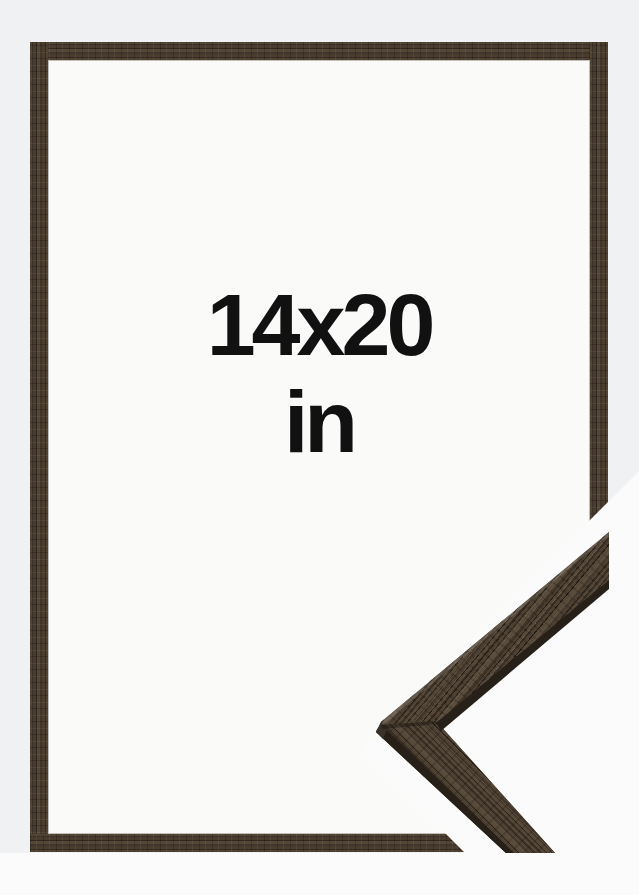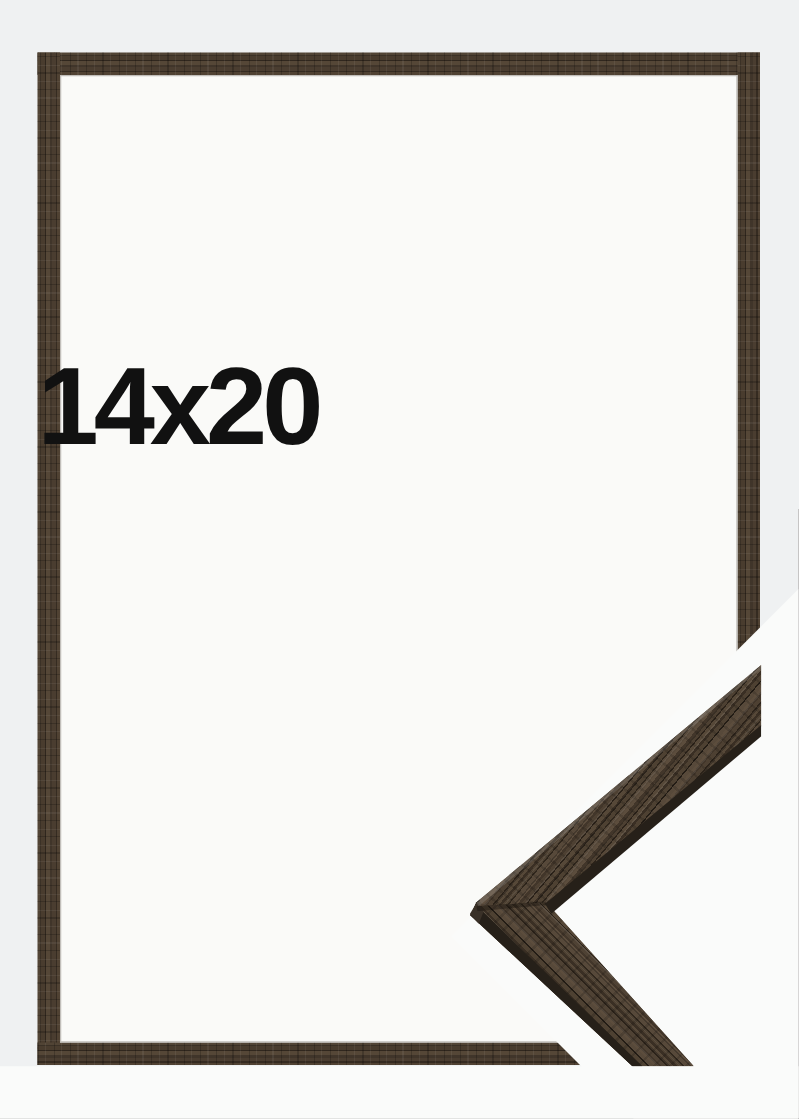--- a/index.html
+++ b/index.html
@@ -32,21 +32,21 @@
   #frame-border-left  {left:30px;top:42px;width:18px;height:810px;}
   #frame-border-right {left:590px;top:42px;width:18px;height:810px;}
   #frame-interior{
     left:48px;top:60px;width:542px;height:774px;
     background:var(--frame-interior);
     box-shadow:inset 0 0 0 1px rgba(45,36,26,.28);
   }
 
   
   #size-label{
-    left:30px;top:276px;width:578px;text-align:left;color:var(--text);
+    left:30px;top:276px;width:578px;text-align:center;color:var(--text);
     font-weight:700;font-size:88px;line-height:97px;letter-spacing:-4px;
   }
 
   
   #detail-backdrop{clip-path:polygon(639px 471px,361px 749px,507px 895px,639px 895px);background:var(--detail-bg);}
   #detail-bottom-strip{left:0;top:853px;width:639px;height:42px;background:var(--detail-bg);}
 
   #detail-upper-arm{
     clip-path:polygon(609px 532px,381px 722px,378px 729px,437px 724px,609px 581px);
     background:
@@ -73,20 +73,21 @@
 <body>
 
 <div class="abs wood-h" id="frame-border-top"></div>
 <div class="abs wood-v" id="frame-border-left"></div>
 <div class="abs wood-v" id="frame-border-right"></div>
 <div class="abs wood-h" id="frame-border-bottom"></div>
 <div class="abs" id="frame-interior"></div>
 
 <div class="abs" id="size-label">
   <div>14x20</div>
+  <div>in</div>
 </div>
 
 <div class="full" id="detail-backdrop"></div>
 <div class="abs" id="detail-bottom-strip"></div>
 
 <div class="full" id="detail-upper-arm"></div>
 <div class="full" id="detail-lower-arm"></div>
 <div class="full" id="detail-side-face-inner"></div>
 <div class="full" id="detail-side-face-outer"></div>
 <div class="full" id="detail-apex-bevel"></div>

